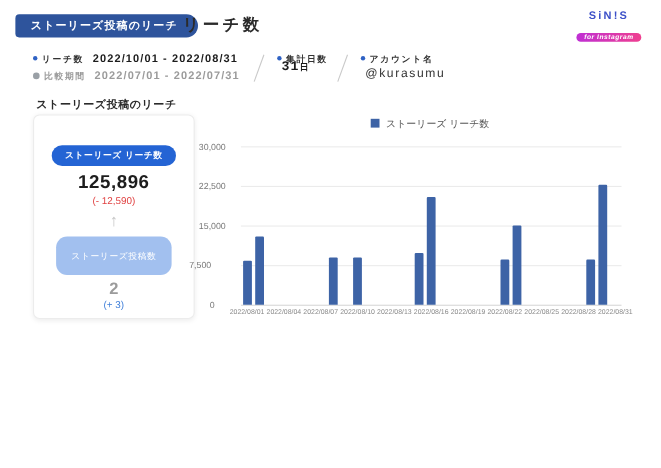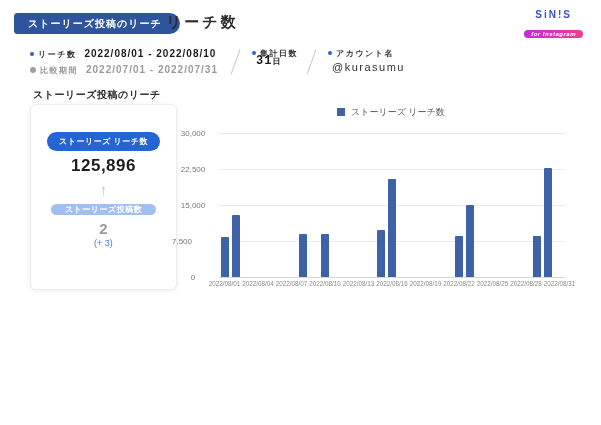--- a/index.html
+++ b/index.html
@@ -37,22 +37,22 @@
   .summary-title{position:absolute;left:33px;top:88px;font-size:10px;font-weight:bold;
     color:#2b2b2b;letter-spacing:.5px;}
   .summary-card{position:absolute;left:30px;top:104px;width:145px;height:184px;
     background:#fff;border:1px solid #ececec;border-radius:6px;
     box-shadow:0 1px 5px rgba(0,0,0,.07);text-align:center;}
   .pill-reach{display:inline-block;margin-top:27px;padding:4px 12px;border-radius:10px;
     background:#2464d4;color:#fff;font-size:8px;font-weight:bold;letter-spacing:.5px;}
   .reach-value{margin-top:5px;font-size:17px;font-weight:bold;color:#1d1d1d;letter-spacing:.5px;}
   .reach-delta{margin-top:1px;font-size:9px;color:#e04040;}
   .up-arrow{margin-top:6px;font-size:15px;color:#c6c6c6;line-height:15px;}
-  .pill-posts{display:inline-block;margin-top:7px;padding:0 14px;border-radius:10px;
-    background:#a2c0ef;color:#fff;font-size:8px;font-weight:bold;letter-spacing:.5px;}
+  .pill-posts{display:inline-block;margin-top:7px;padding:12px 14px;border-radius:10px;
+    background:#a2c0ef;color:#fff;font-size:8px;font-weight:normal;letter-spacing:.5px;}
   .posts-value{margin-top:4px;font-size:15px;font-weight:bold;color:#9b9b9b;}
   .posts-delta{margin-top:1px;font-size:9px;color:#3f7fd9;}
 
   
   #chart{position:absolute;left:0;top:0;width:601px;height:425px;pointer-events:none;}
   #chart *{pointer-events:auto;}
   .legend{position:absolute;white-space:nowrap;font-size:9px;color:#555;}
   .legend .swatch{display:inline-block;width:8px;height:8px;vertical-align:-1px;margin-right:6px;}
   .gridline{position:absolute;height:1px;background:#ebebeb;}
   .gridline.zero{background:#d8d8d8;}
@@ -77,21 +77,21 @@
   <div class="section-pill">ストーリーズ投稿のリーチ</div>
   <div class="page-title">リーチ数</div>
 
   <div class="logo">
     <div class="logo-text">SiN!S</div>
     <div class="logo-pill">for Instagram</div>
   </div>
 
   <div class="meta">
     <div class="meta-row" style="left:0;top:2px;">
-      <span class="dot"></span><span class="meta-label">リーチ数</span><span class="meta-value">2022/08/01 - 2022/08/10</span>
+      <span class="dot"></span><span class="meta-label">リーチ数</span><span class="meta-value">2022/10/01 - 2022/08/31</span>
     </div>
     <div class="meta-row" style="left:0;top:18px;">
       <span class="dot gray"></span><span class="meta-label gray">比較期間</span><span class="meta-value gray">2022/07/01 - 2022/07/31</span>
     </div>
     <div class="slash" style="left:205px;top:3px;"></div>
     <div class="meta-row" style="left:222px;top:2px;">
       <span class="dot"></span><span class="meta-label">集計日数</span>
     </div>
     <div class="meta-row" style="left:226px;top:8px;font-family:Liberation Mono, monospace;">
       <span class="big-num"><span>31</span><small>日</small></span>
@@ -102,20 +102,21 @@
     </div>
     <div class="meta-row" style="left:302px;top:15px;">
       <span class="account-value">@kurasumu</span>
     </div>
   </div>
 
   <div class="summary-title">ストーリーズ投稿のリーチ</div>
   <div class="summary-card">
     <div><span class="pill-reach">ストーリーズ リーチ数</span></div>
     <div class="reach-value">125,896</div>
+    <div class="reach-delta">(- 12,590)</div>
     <div class="up-arrow">↑</div>
     <div><span class="pill-posts">ストーリーズ投稿数</span></div>
     <div class="posts-value">2</div>
     <div class="posts-delta">(+ 3)</div>
   </div>
 
   <div id="chart">
       <div class="legend" style="left: 337px; top: 106px;"><span class="swatch" style="background: rgb(61, 99, 166);"></span><span>ストーリーズ リーチ数</span></div>
       <div class="gridline zero" style="left: 219px; width: 346px; top: 277px;"></div>
       <div class="ytick" style="left: 173px; top: 273px;">0</div>

